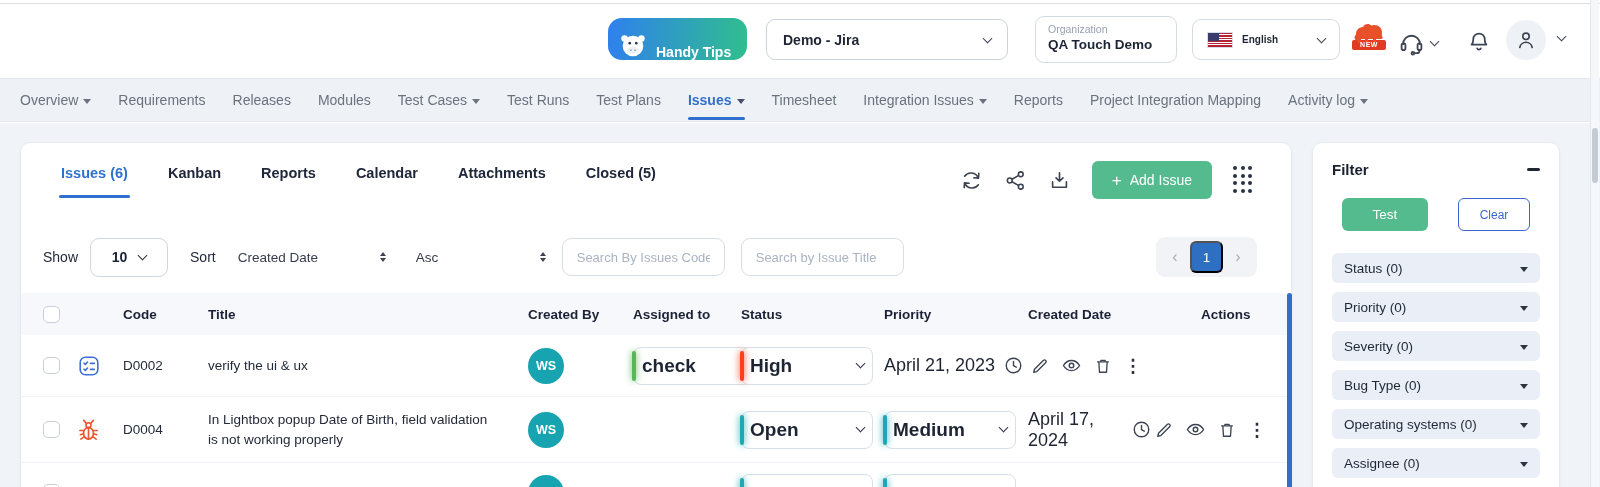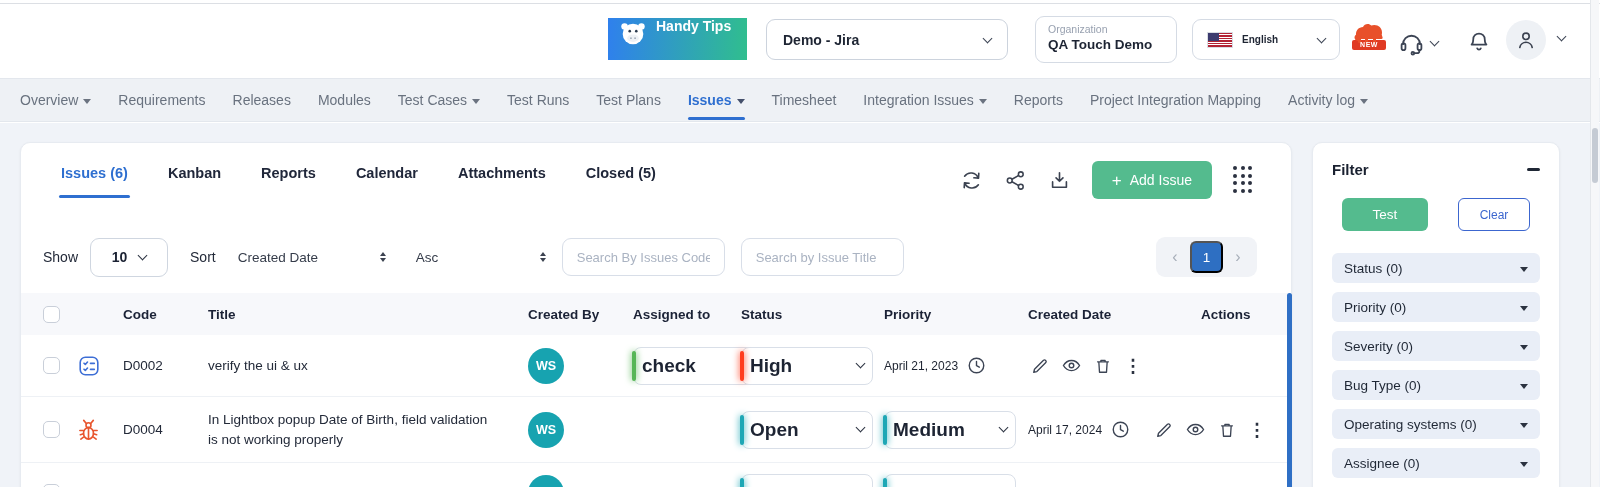--- a/index.html
+++ b/index.html
@@ -6,22 +6,22 @@
   html,body { width:1600px; height:487px; overflow:hidden; }
   body {
     font-family:"Liberation Sans", sans-serif;
     background:#ffffff; position:relative; color:#1d2433;
   }
   .hairline-top { position:absolute; top:3px; left:0; width:1600px; height:1px; background:#dcdfe4; }
 
   
   .topbar { position:absolute; top:4px; left:0; width:1600px; height:74px; background:#fff; }
   .handy-tips { position:absolute; left:608px; top:14px; height:42px; padding:0 16px 0 10px;
-    background:linear-gradient(93deg,#2F80ED 0%,#30BE8E 100%); border-radius:0;
-    display:flex; align-items:flex-start; gap:8px; border:none; cursor:pointer; }
+    background:linear-gradient(93deg,#2F80ED 0%,#30BE8E 100%); border-radius:14px;
+    display:flex; align-items:flex-end; gap:8px; border:none; cursor:pointer; }
   .handy-tips span { color:#fff; font-size:14px; font-weight:700; }
   .project-select { position:absolute; left:766px; top:15px; width:242px; height:41px;
     border:1px solid #ccd3dd; border-radius:9px; background:#fff; display:flex; align-items:center;
     padding:8px 16px; font-size:14px; font-weight:700; color:#1e2533; }
   .org-box { position:absolute; left:1035px; top:12px; width:142px; height:47px;
     border:1px solid #d5dbe4; border-radius:9px; padding:6px 12px 0; background:#fff; }
   .org-box .lbl { font-size:10.5px; color:#98a1b0; }
   .org-box .val { font-size:13.5px; font-weight:700; color:#1d2433; margin-top:2px; }
   .lang-box { position:absolute; left:1192px; top:15px; width:148px; height:41px;
     border:1px solid #d5dbe4; border-radius:9px; display:flex; align-items:center; gap:9px;
@@ -114,21 +114,21 @@
     display:grid; place-items:center; cursor:pointer; }
   .avatar.teal { background:#17A3B0; } .avatar.purple { background:#7E3FC1; }
   .row-select { width:132px; height:38px; border:1px solid #d9dfe8; border-radius:8px; background:#fff;
     display:flex; align-items:center; justify-content:space-between; padding:0 8px; font-size:19px;
     font-weight:600; color:#1d2433; position:relative; cursor:pointer; }
   .row-select:before { content:""; position:absolute; left:-2px; top:3px; bottom:3px; width:4px;
     border-radius:4px; background:var(--accent); box-shadow:0 0 7px var(--accent); }
   .acc-green { --accent:#57B657; } .acc-red { --accent:#FF3D1F; } .acc-teal { --accent:#1EA7B5; }
   .sel-chev { width:7px; height:7px; border-right:1.8px solid #2b3240; border-bottom:1.8px solid #2b3240;
     transform:rotate(45deg); margin-top:-4px; flex:0 0 auto; }
-  .cell-date { display:flex; align-items:center; gap:8px; font-size:12px; color:#1e2431; }
+  .cell-date { display:flex; align-items:center; gap:8px; font-size:18px; color:#1e2431; }
   .cell-actions { display:flex; align-items:center; gap:11px; padding-left:2px; }
   .action-icon { background:none; border:none; cursor:pointer; display:grid; place-items:center; }
   .kebab { font-size:18px; font-weight:700; color:#2b3240; line-height:1; }
 
   
   .filter-card { position:absolute; left:1312px; top:142px; width:248px; height:372px; background:#fff;
     border:1px solid #e7ebf1; border-radius:10px; box-shadow:0 1px 3px rgba(16,24,40,.05);
     padding:18px 19px; }
   .filter-head { display:flex; align-items:center; justify-content:space-between; }
   .filter-title { font-size:15px; font-weight:700; color:#1a2130; }

